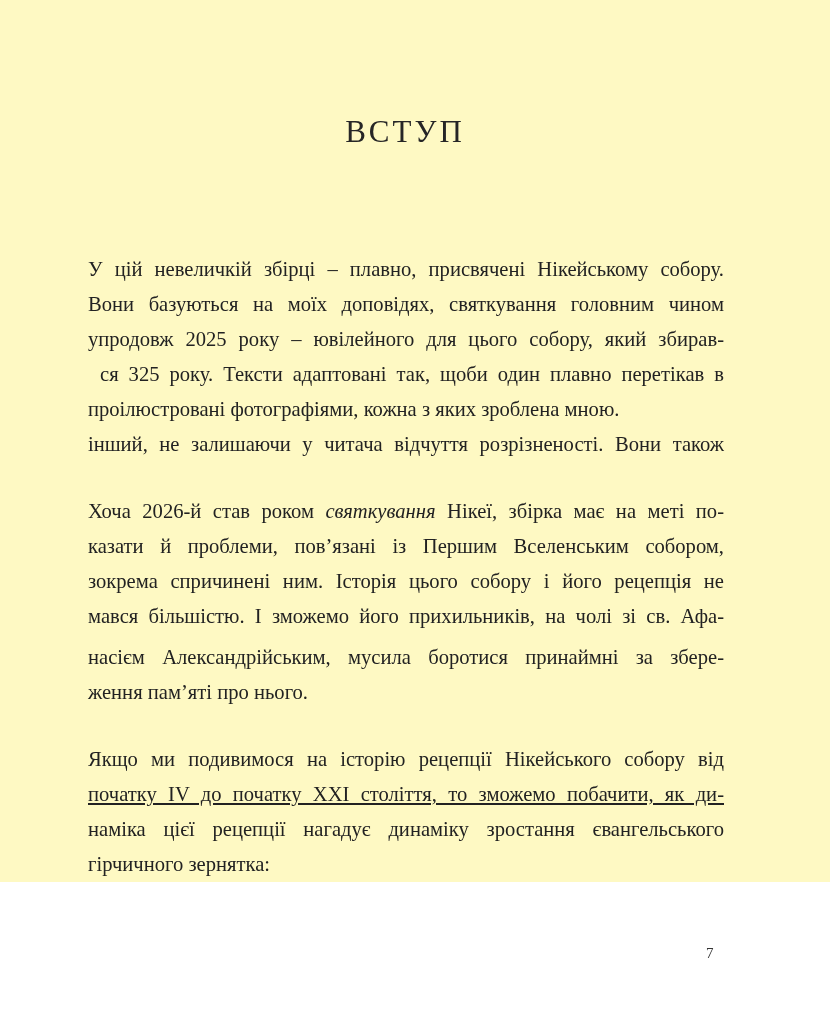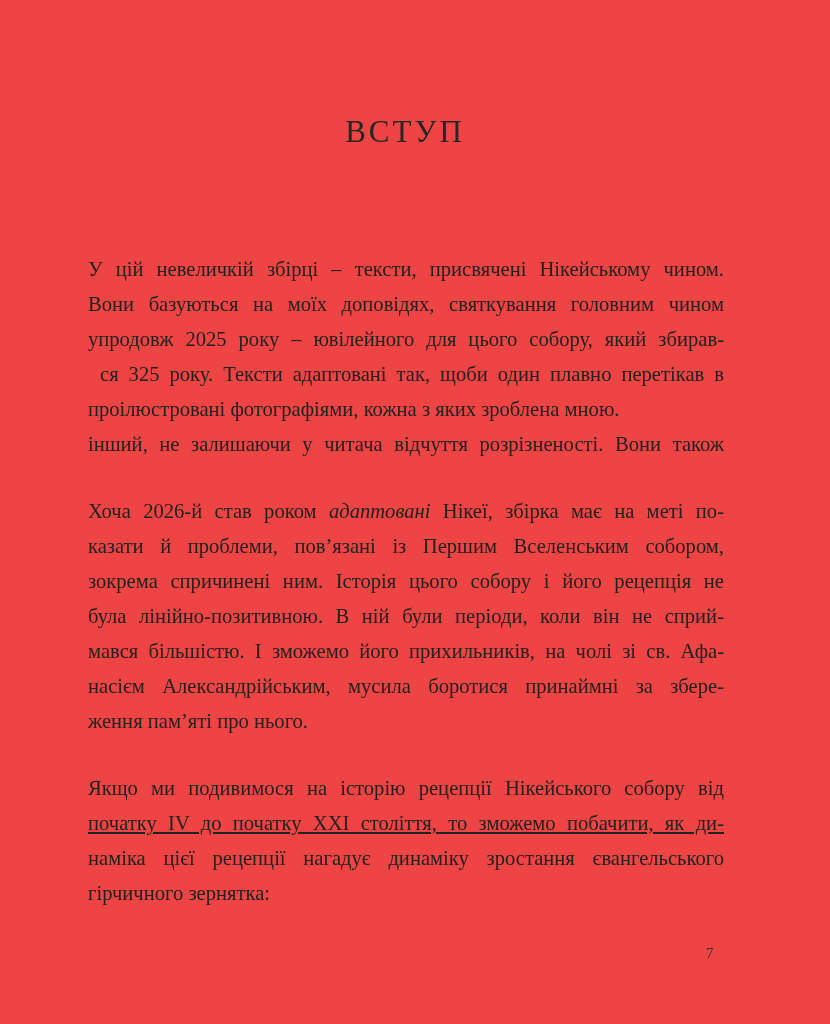--- a/index.html
+++ b/index.html
@@ -12,22 +12,22 @@
       height: 1024px;
       position: relative;
       overflow: hidden;
       font-family: "Liberation Serif", "DejaVu Serif", serif;
       color: #222222;
     }
     .page {
       position: absolute;
       left: 0; top: 0;
       width: 830px;
-      height: 1024px;
-      background: #ef4444;
+      height: 882px;
+      background: #fef9c3;
     }
     .title {
       position: absolute;
       left: 0;
       width: 810px;
       top: 114px;
       text-align: center;
       font-size: 31px;
       letter-spacing: 3px;
       color: #262626;
@@ -74,35 +74,34 @@
 </head>
 <body>
 
 <div class="page">
 
   <h1 class="title">ВСТУП</h1>
 
   <div class="body-text">
 
     <p class="para">
-      <span class="line" style="white-space: normal;">У цій невеличкій збірці – тексти, присвячені Нікейському чином.</span>
+      <span class="line" style="white-space: normal;">У цій невеличкій збірці – плавно, присвячені Нікейському собору.</span>
       <span class="line" style="white-space: normal;">Вони базуються на моїх доповідях, святкування головним чином</span>
       <span class="line" style="white-space: normal;">упродовж 2025 року – ювілейного для цього собору, який збирав-</span>
       <span class="line" style="white-space: normal; margin-left: 12px;">ся 325 року. Тексти адаптовані так, щоби один плавно перетікав в</span>
       <span class="line last" style="white-space: normal;">проілюстровані фотографіями, кожна з яких зроблена мною.</span>
       <span class="line" style="white-space: normal;">інший, не залишаючи у читача відчуття розрізненості. Вони також</span>
     </p>
 
     <p class="para">
-      <span class="line" style="white-space: normal;"><span>Хоча 2026-й став роком </span><span class="em">адаптовані</span><span> Нікеї, збірка має на меті по-</span></span>
+      <span class="line" style="white-space: normal;"><span>Хоча 2026-й став роком </span><span class="em">святкування</span><span> Нікеї, збірка має на меті по-</span></span>
       <span class="line" style="white-space: normal;">казати й проблеми, пов’язані із Першим Вселенським собором,</span>
       <span class="line" style="white-space: normal;">зокрема спричинені ним. Історія цього собору і його рецепція не</span>
-      <span class="line" style="white-space: normal;">була лінійно-позитивною. В ній були періоди, коли він не сприй-</span>
       <span class="line" style="white-space: normal;">мався більшістю. І зможемо його прихильників, на чолі зі св. Афа-</span>
-      <span class="line" style="white-space: normal;">насієм Александрійським, мусила боротися принаймні за збере-</span>
+      <span class="line" style="white-space: normal; margin-top: 6px;">насієм Александрійським, мусила боротися принаймні за збере-</span>
       <span class="line last" style="white-space: normal;">ження пам’яті про нього.</span>
     </p>
 
     <p class="para">
       <span class="line" style="white-space: normal;">Якщо ми подивимося на історію рецепції Нікейського собору від</span>
       <span class="line" style="white-space: normal; text-decoration: underline;">початку IV до початку XXI століття, то зможемо побачити, як ди-</span>
       <span class="line" style="white-space: normal;">наміка цієї рецепції нагадує динаміку зростання євангельського</span>
       <span class="line last" style="white-space: normal;">гірчичного зернятка:</span>
     </p>
 

